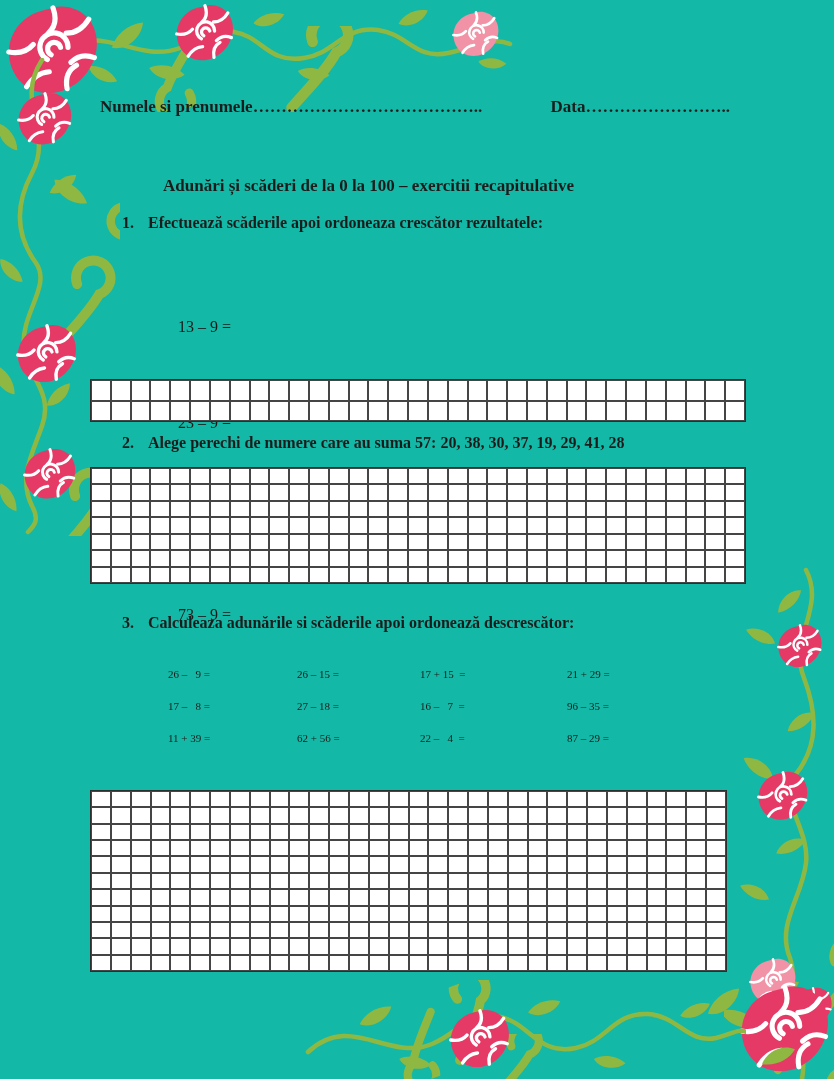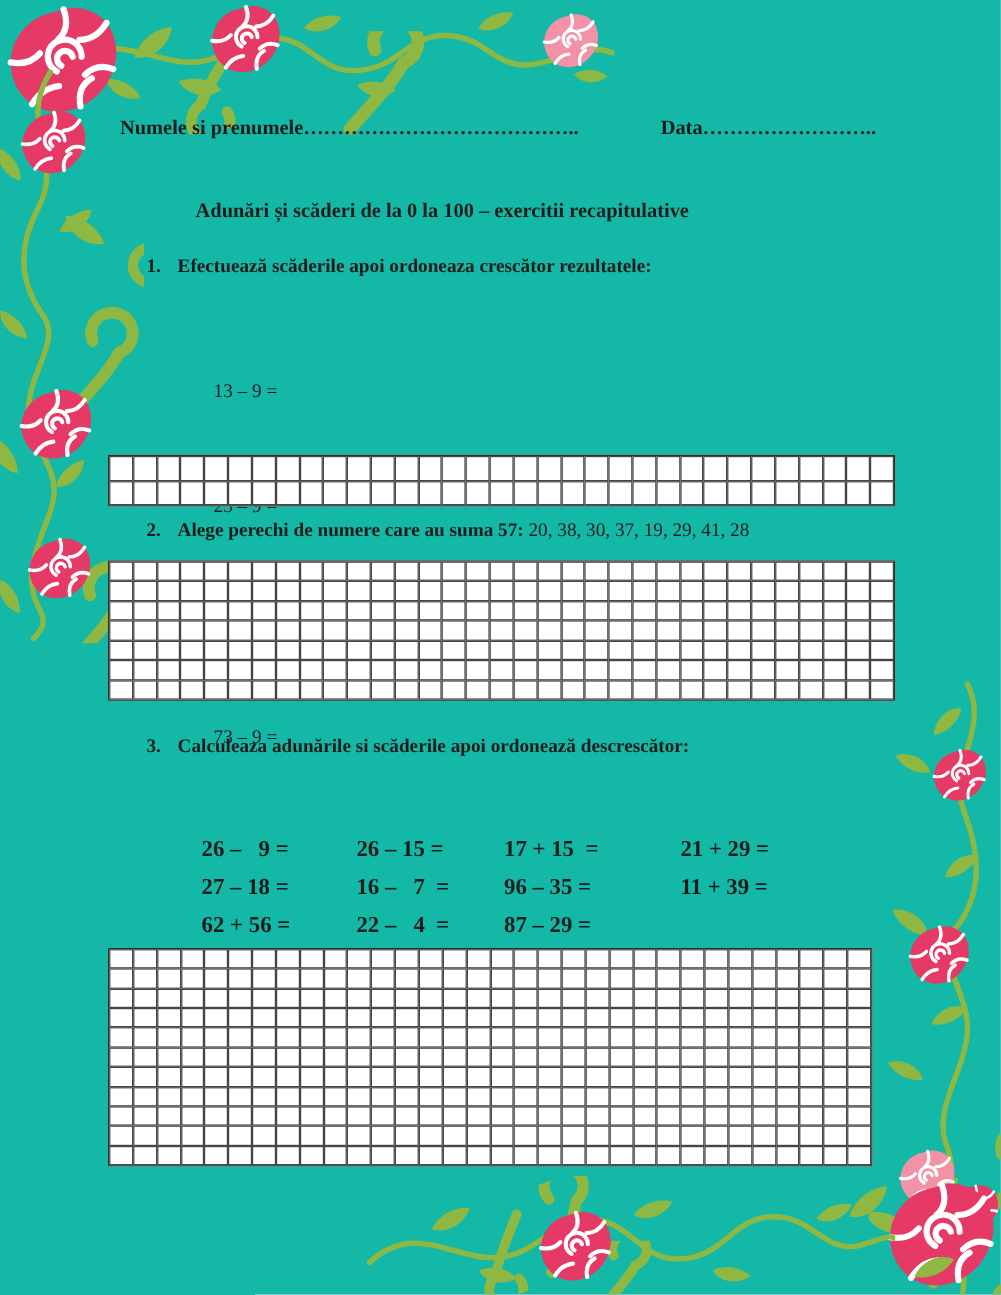--- a/index.html
+++ b/index.html
@@ -18,38 +18,38 @@
   .vine{color:var(--vine,#8fb843);}
 
   .content{position:absolute;left:90px;top:0;width:656px;height:1079px;}
 
   .header-row{
     position:absolute;top:97px;left:10px;right:16px;
     display:flex;justify-content:space-between;
     font-weight:bold;font-size:17px;line-height:20px;
   }
   .title{
-    position:absolute;top:166px;left:73px;
+    position:absolute;top:176px;left:73px;
     font-weight:bold;font-size:17px;line-height:20px;
   }
   .ex-heading{
     position:absolute;left:32px;
     font-size:16px;line-height:22px;font-weight:bold;white-space:nowrap;
   }
   .ex-num{display:inline-block;min-width:26px;}
-  .ex-normal{font-weight:normal;}
+  .ex-normal{font-weight:bold;}
   .problems-1{
     position:absolute;top:247px;left:88px;
     font-size:16px;line-height:32px;white-space:pre;
   }
   .problems-3{
-    position:absolute;top:692px;left:78px;
+    position:absolute;top:658px;left:78px;
     display:grid;grid-template-columns:129px 123px 147px 140px;
     grid-auto-rows:32px;
-    font-weight:bold;font-size:19px;line-height:32px;white-space:pre;
+    font-weight:normal;font-size:11px;line-height:32px;white-space:pre;
   }
   .grid{
     position:absolute;left:0;
     display:grid;
     border:1px solid #2e2e2e;
     background:#fff;
     box-sizing:border-box;
   }
   .grid-cell{border:1px solid #454545;}
 </style>
@@ -483,20 +483,21 @@
 
     <div class="ex-heading" style="top:612px">
       <span class="ex-num">3.</span><span>Calculeaza adunările si scăderile apoi ordonează descrescător:</span>
     </div>
 
     <div class="problems-3">
       <span>26 –   9 =</span>
       <span>26 – 15 =</span>
       <span>17 + 15  =</span>
       <span>21 + 29 =</span>
+      <span>17 –   8 =</span>
       <span>27 – 18 =</span>
       <span>16 –   7  =</span>
       <span>96 – 35 =</span>
       <span>11 + 39 =</span>
       <span>62 + 56 =</span>
       <span>22 –   4  =</span>
       <span>87 – 29 =</span>
     </div>
 
     <div class="grid" style="top: 790px; height: 182px; width: 637px; grid-template-columns: repeat(32, 1fr); grid-template-rows: repeat(11, 1fr);">

